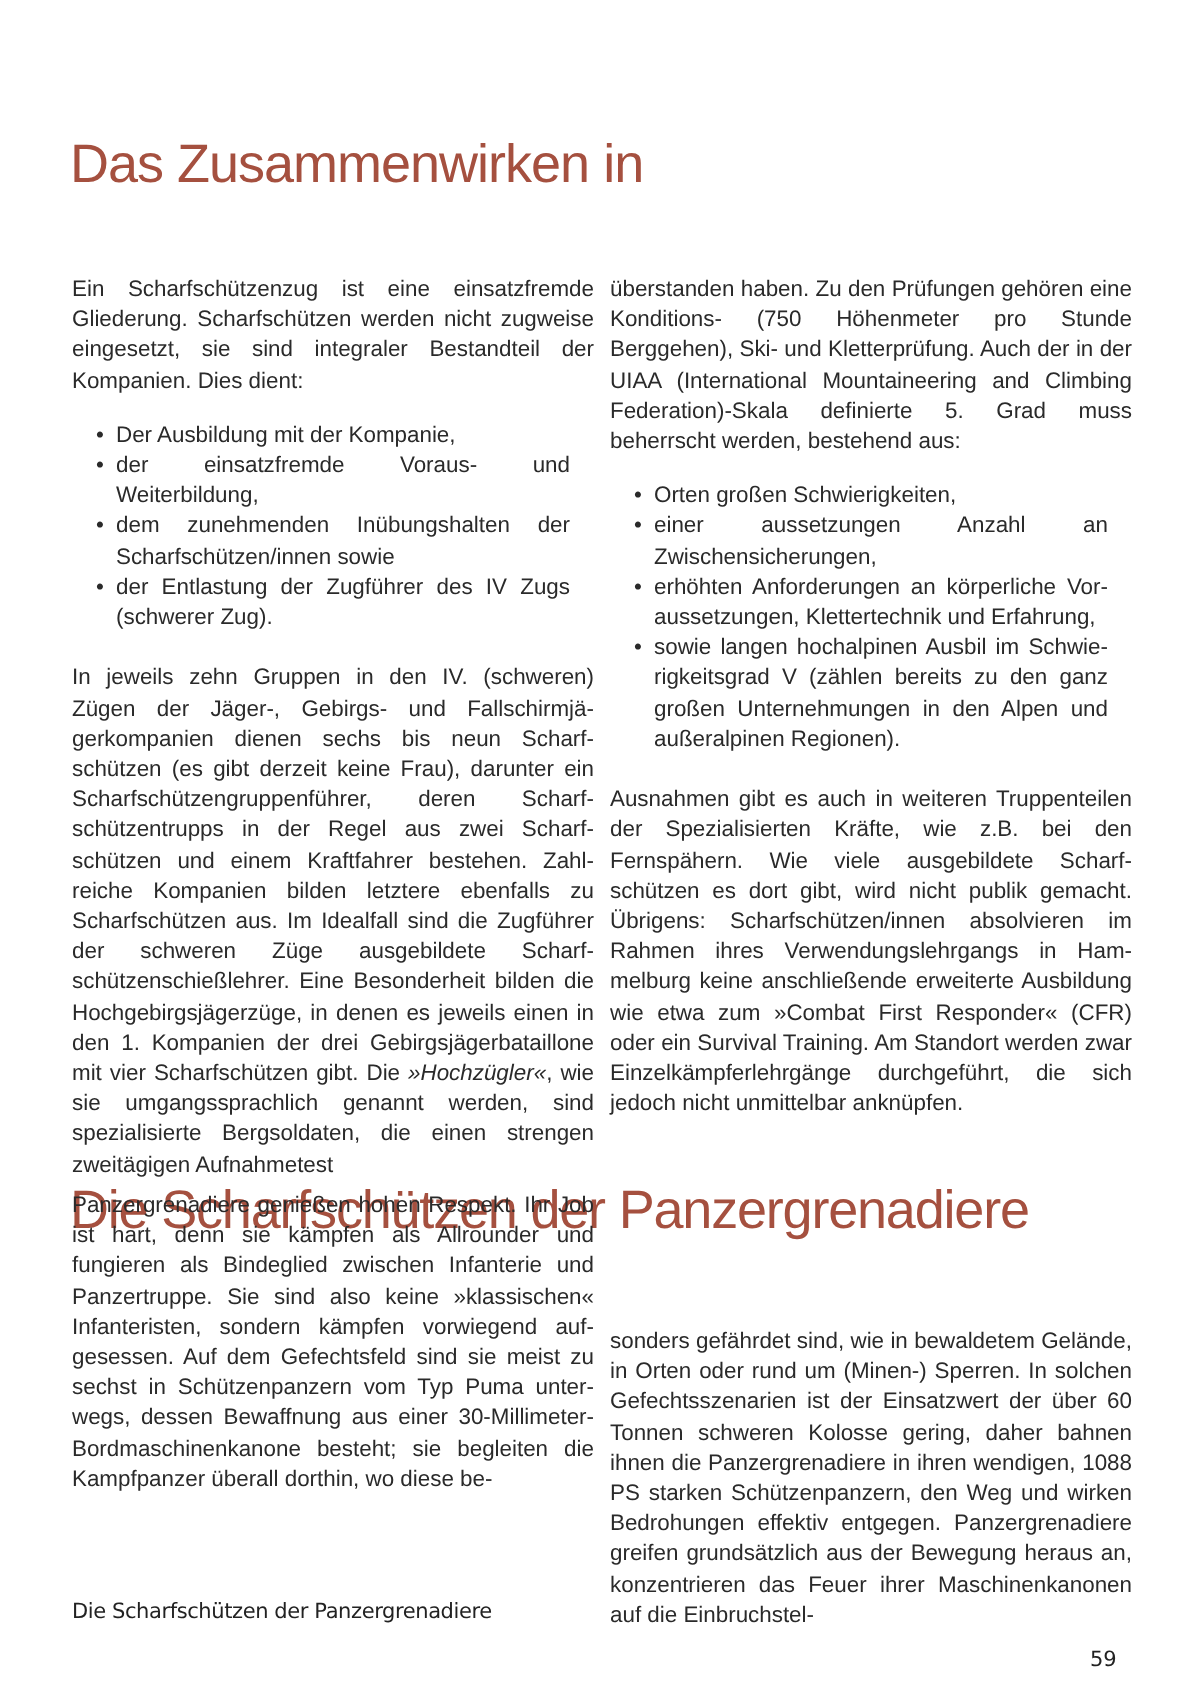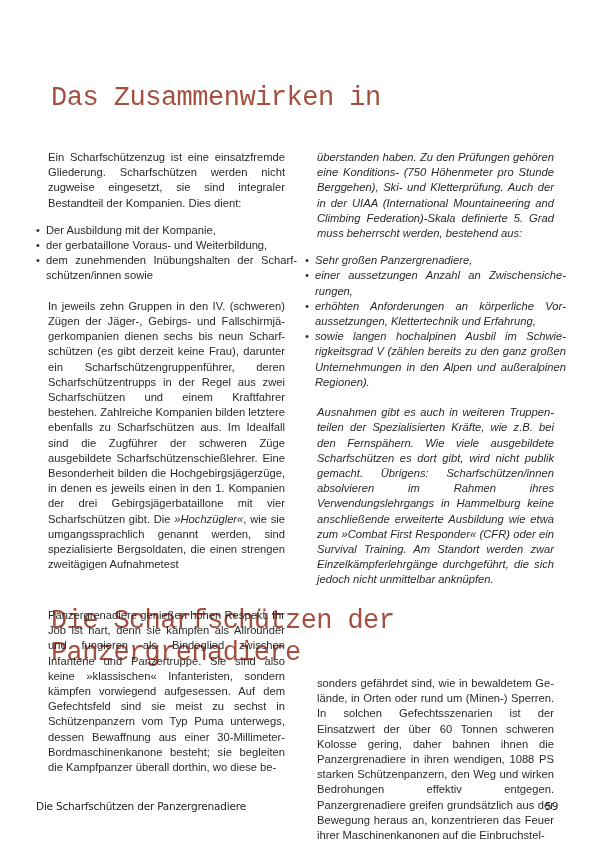--- a/index.html
+++ b/index.html
@@ -1,58 +1,59 @@
 <!DOCTYPE html>
 <html><head>
 <meta charset="utf-8">
 <style>
   html, body { margin:0; padding:0; background:#ffffff; }
   body { width:600px; height:849px; position:relative; overflow:hidden;
          font-family:"Liberation Sans", sans-serif; color:#2a2a2a; }
   .h1 { position:absolute; left:35px; color:#a5503f;
-        font-family:Liberation Mono, monospace; font-weight:normal;
-        letter-spacing:-0.5px; margin:16px; }
+        font-family:Liberation Sans, sans-serif; font-weight:normal;
+        letter-spacing:-0.5px; margin:0; }
   #h1a { top:66px; font-size:27px; line-height:32px; }
   #h2a { top:589px; font-size:27px; line-height:32px; letter-spacing:-0.6px; }
   .col { position:absolute; width:261px; font-size:11.2px; line-height:15.2px;
          text-align:justify; hyphens:manual; }
-  .col p { margin:12px; }
-  .col ul { margin:0; padding:0; list-style:none; }
+  .col p { margin:0; }
+  .col ul { margin:12px; padding:0; list-style:none; }
   .col li { position:relative; padding-left:10px; }
   .col li::before { content:"\2022"; position:absolute; left:0; top:0; }
   .col ul + p { margin-top:15.2px; }
   #c1 { left:36px; top:138px; }
-  #c2 { left:305px; top:138px;font-style:italic; }
+  #c2 { left:305px; top:138px; }
   #c3 { left:36px; top:596px; }
   #c4 { left:305px; top:664px; }
   .footer { position:absolute; top:800px; font-family:"DejaVu Sans", sans-serif;
             font-size:10.5px; color:#222; }
   #ft { left:36px; letter-spacing:-0.2px; }
-  #pg { left:545px; }
+  #pg { left:545px;margin-top:24px; }
   em { }
 </style>
 </head>
 <body>
 
 <h1 class="h1" id="h1a"><span>Das Zusammenwirken in</span><br></h1>
 
 <div class="col" id="c1">
   <p>Ein Scharfschützenzug ist eine einsatzfremde Gliederung. Scharfschützen werden nicht zugweise eingesetzt, sie sind integraler Bestandteil der Kompanien. Dies dient:</p>
   <ul>
     <li>Der Ausbildung mit der Kompanie,</li>
-    <li>der gerbataillone Voraus- und Weiterbildung,</li>
+    <li>der einsatzfremde Voraus- und Weiterbildung,</li>
     <li>dem zunehmenden Inübungshalten der Scharf­schützen/innen sowie</li>
+    <li>der Entlastung der Zugführer des IV Zugs (schwerer Zug).</li>
   </ul>
   <p><span>In jeweils zehn Gruppen in den IV. (schweren) Zügen der Jäger-, Gebirgs- und Fallschirmjä­gerkompanien dienen sechs bis neun Scharf­schützen (es gibt derzeit keine Frau), darunter ein Scharfschützengruppenführer, deren Scharf­schützentrupps in der Regel aus zwei Scharf­schützen und einem Kraftfahrer bestehen. Zahl­reiche Kompanien bilden letztere ebenfalls zu Scharfschützen aus. Im Idealfall sind die Zug­führer der schweren Züge ausgebildete Scharf­schützenschießlehrer. Eine Besonderheit bilden die Hochgebirgsjägerzüge, in denen es jeweils einen in den 1. Kompanien der drei Gebirgsjä­gerbataillone mit vier Scharfschützen gibt. Die </span><em>»Hochzügler«</em><span>, wie sie umgangssprachlich ge­nannt werden, sind spezialisierte Bergsoldaten, die einen strengen zweitägigen Aufnahmetest</span></p>
 </div>
 
 <div class="col" id="c2">
   <p>überstanden haben. Zu den Prüfungen gehören eine Konditions- (750 Höhenmeter pro Stunde Berggehen), Ski- und Kletterprüfung. Auch der in der UIAA (International Mountaineering and Clim­bing Federation)-Skala definierte 5. Grad muss beherrscht werden, bestehend aus:</p>
   <ul>
-    <li>Sehr großen Panzergrenadiere,</li>
+    <li>Orten großen Schwierigkeiten,</li>
     <li>einer aussetzungen Anzahl an Zwischensiche­rungen,</li>
     <li>erhöhten Anforderungen an körperliche Vor­aussetzungen, Klettertechnik und Erfahrung,</li>
     <li>sowie langen hochalpinen Ausbil im Schwie­rigkeitsgrad V (zählen bereits zu den ganz gro­ßen Unternehmungen in den Alpen und außer­alpinen Regionen).</li>
   </ul>
   <p>Ausnahmen gibt es auch in weiteren Truppen­teilen der Spezialisierten Kräfte, wie z.B. bei den Fernspähern. Wie viele ausgebildete Scharf­schützen es dort gibt, wird nicht publik gemacht. Übrigens: Scharfschützen/innen absolvieren im Rahmen ihres Verwendungslehrgangs in Ham­melburg keine anschließende erweiterte Ausbil­dung wie etwa zum »Combat First Responder« (CFR) oder ein Survival Training. Am Standort werden zwar Einzelkämpferlehrgänge durchge­führt, die sich jedoch nicht unmittelbar anknüp­fen.</p>
 </div>
 
 <h2 class="h1" id="h2a">Die Scharfschützen der Panzergrenadiere</h2>
 
 <div class="col" id="c3">

